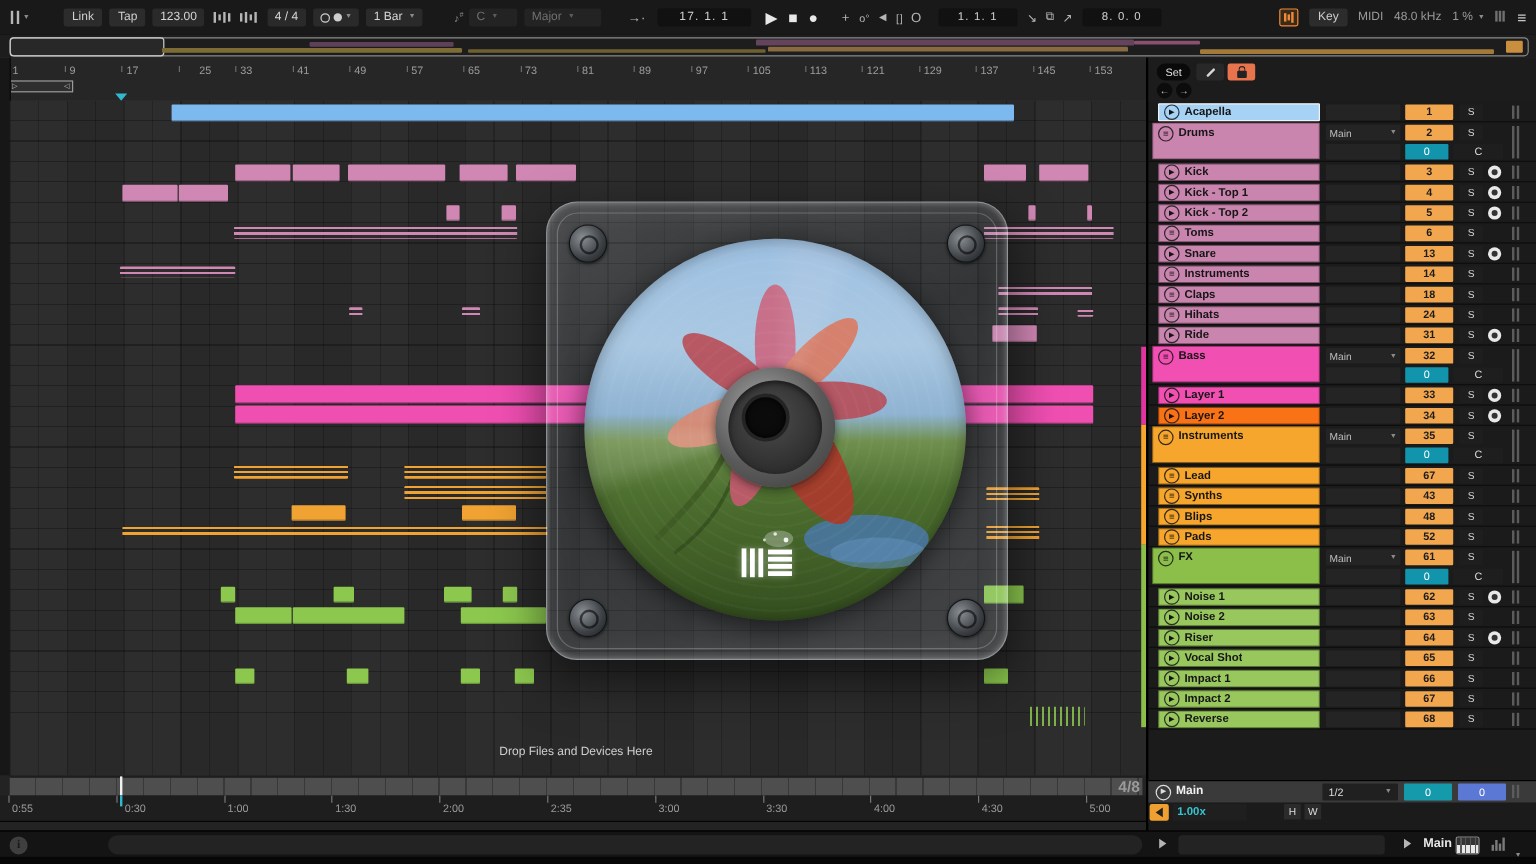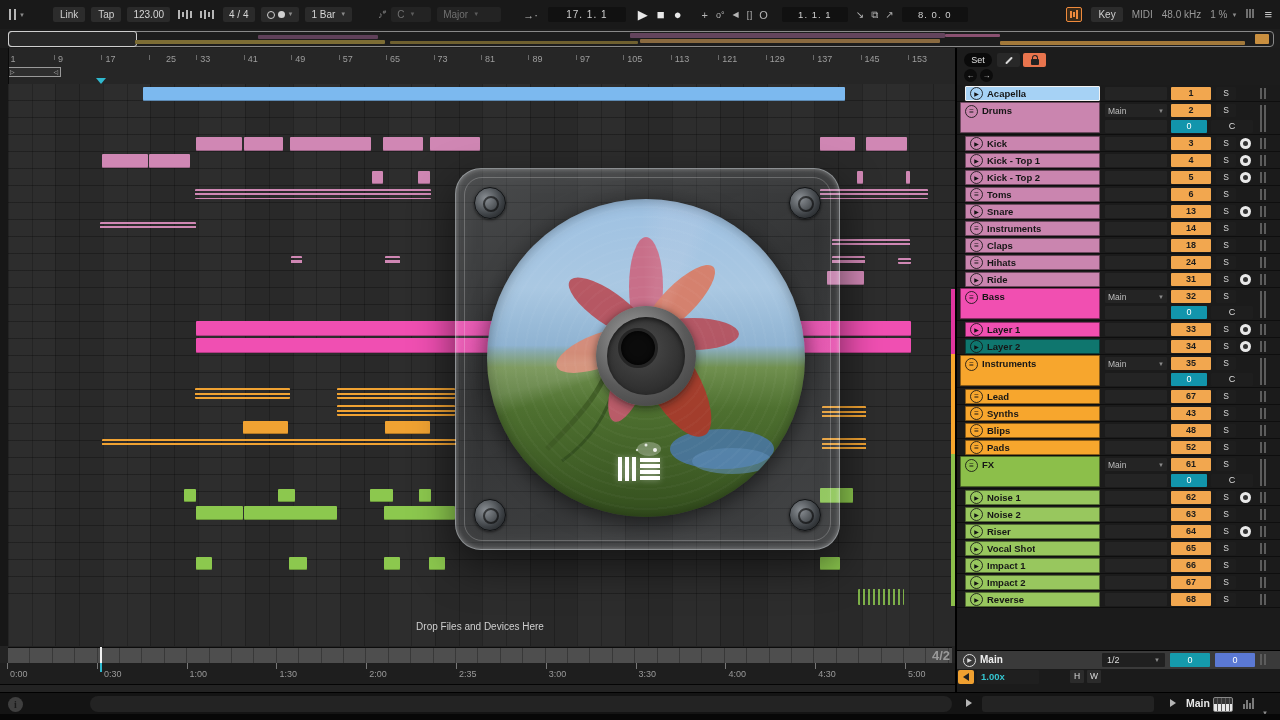--- a/index.html
+++ b/index.html
@@ -324,25 +324,25 @@
     </div>
   <div id="strips-layer">
       <div class="gstrip abs" style="left: 951px; top: 289px; width: 4px; height: 65px; background: rgb(224, 53, 159);"></div>
       <div class="gstrip abs" style="left: 951px; top: 354px; width: 4px; height: 100px; background: rgb(247, 166, 45);"></div>
       <div class="gstrip abs" style="left: 951px; top: 454px; width: 4px; height: 152px; background: rgb(140, 191, 74);"></div>
     </div>
 
   <div class="abs" id="droptext">Drop Files and Devices Here</div>
   <div class="abs" id="scrub"></div>
   <div class="abs" id="scrub-ph"></div>
-  <div class="abs" id="gridlabel">4/2</div>
+  <div class="abs" id="gridlabel">4/8</div>
   <div class="abs" id="timeruler">
       <div id="time-nums">
         <div class="time-tick" style="left: 7px;"></div>
-        <div class="time-num" style="left: 10px;">0:00</div>
+        <div class="time-num" style="left: 10px;">0:55</div>
         <div class="time-tick" style="left: 96.8px;"></div>
         <div class="time-num" style="left: 104px;">0:30</div>
         <div class="time-tick" style="left: 186.6px;"></div>
         <div class="time-num" style="left: 189.6px;">1:00</div>
         <div class="time-tick" style="left: 276.4px;"></div>
         <div class="time-num" style="left: 279.4px;">1:30</div>
         <div class="time-tick" style="left: 366.2px;"></div>
         <div class="time-num" style="left: 369.2px;">2:00</div>
         <div class="time-tick" style="left: 456px;"></div>
         <div class="time-num" style="left: 459px;">2:35</div>
@@ -625,21 +625,21 @@
           <div class="t-solo" style="top: 2px;">S</div>
           <div class="t-frz" style="top: 3px;">
             <i></i>
           </div>
           <div class="t-meter" style="top: 3px;">
             <i style="height:11px"></i>
             <i style="height:11px"></i>
           </div>
         </div>
         <div class="trow" style="height: 17px;">
-          <div class="nameblk" style="left: 8px; top: 1px; width: 135px; height: 15px; background: #0f766e;">
+          <div class="nameblk" style="left: 8px; top: 1px; width: 135px; height: 15px; background: #f97316;">
             <div class="t-icon">▶</div>
             <div class="t-name">Layer 2</div>
           </div>
           <div class="t-field" style="top: 2px;"></div>
           <div class="t-num" style="top: 2px;">34</div>
           <div class="t-solo" style="top: 2px;">S</div>
           <div class="t-frz" style="top: 3px;">
             <i></i>
           </div>
           <div class="t-meter" style="top: 3px;">

